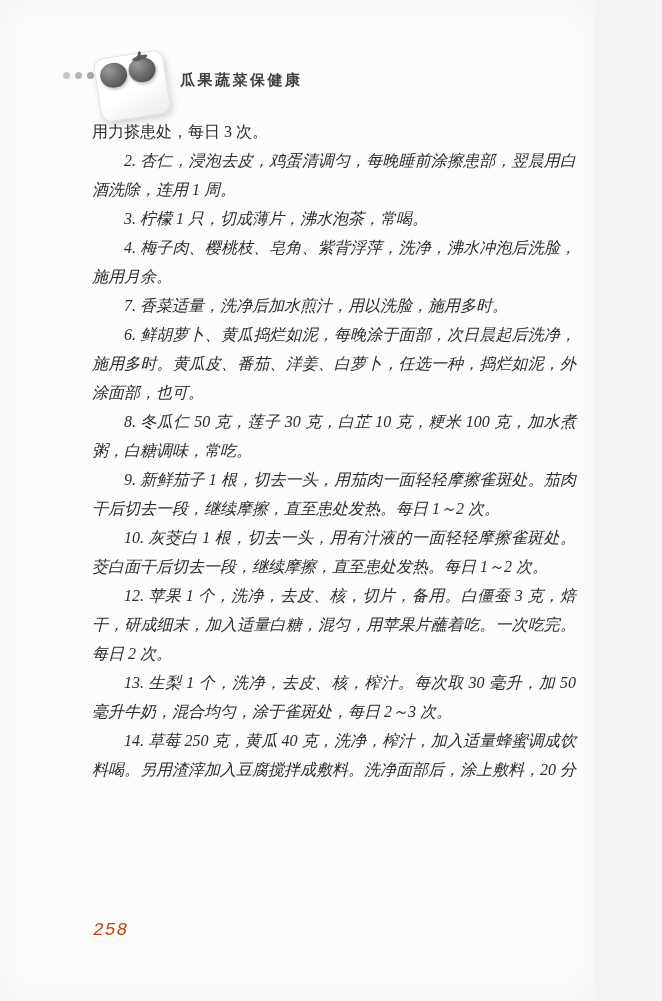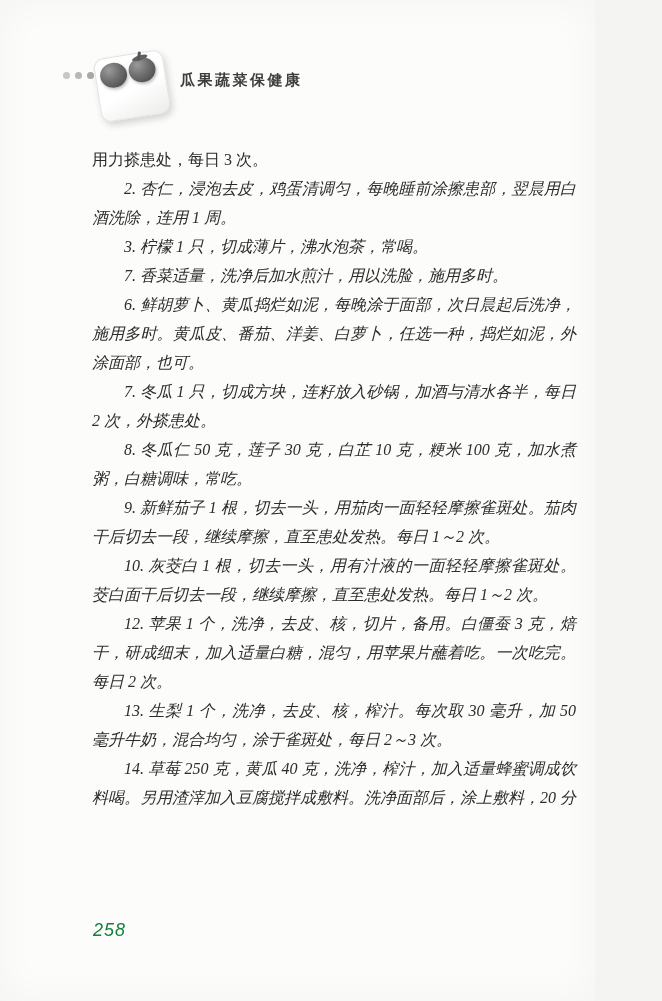--- a/index.html
+++ b/index.html
@@ -55,30 +55,29 @@
     position:absolute;left:180px;top:71px;
     font-size:15px;font-weight:bold;color:#3e3e3e;
     letter-spacing:2.5px;white-space:nowrap;
   }
 
   
   .body-text{
     position:absolute;left:92px;top:117px;width:484px;
     font-size:16px;line-height:29px;color:#2c2c2c;
     text-align:justify;
-    margin-top:28px;
   }
   .body-text p{margin:0;padding:0;}
   .body-text p.indent{text-indent:32px;font-style:italic;}
 
   
   .page-number{
     position:absolute;left:93px;top:920px;
-    font-family:Liberation Sans, sans-serif;
-    font-style:italic;font-size:18px;color:#15803d;letter-spacing:1px;
+    font-family:Liberation Mono, monospace;
+    font-style:italic;font-size:18px;color:#c2410c;letter-spacing:1px;
   }
   .watermark{
     position:absolute;left:576px;top:920px;width:120px;height:22px;
     transform:rotate(-90deg);
     text-align:center;
     font-family:"DejaVu Sans","Liberation Sans",sans-serif;
     font-size:19px;color:#7b7b7b;letter-spacing:1px;
   }
 </style>
 </head>
@@ -96,23 +95,23 @@
     <span class="tomato tomato-left"></span>
     <span class="tomato tomato-right"></span>
   </div>
 
   <div class="chapter-title">瓜果蔬菜保健康</div>
 
   <div class="body-text">
       <p>用力搽患处，每日 3 次。</p>
       <p class="indent">2. 杏仁，浸泡去皮，鸡蛋清调匀，每晚睡前涂擦患部，翌晨用白酒洗除，连用 1 周。</p>
       <p class="indent">3. 柠檬 1 只，切成薄片，沸水泡茶，常喝。</p>
+      <p class="indent">4. 梅子肉、樱桃枝、皂角、紫背浮萍，洗净，沸水冲泡后洗脸，施用月余。</p>
       <p class="indent">7. 香菜适量，洗净后加水煎汁，用以洗脸，施用多时。</p>
       <p class="indent">6. 鲜胡萝卜、黄瓜捣烂如泥，每晚涂于面部，次日晨起后洗净，施用多时。黄瓜皮、番茄、洋姜、白萝卜，任选一种，捣烂如泥，外涂面部，也可。</p>
-      <p class="indent">7. 冬瓜 1 只，切成方块，连籽放入砂锅，加酒与清水各半，每日 2 次，外搽患处。</p>
       <p class="indent">8. 冬瓜仁 50 克，莲子 30 克，白芷 10 克，粳米 100 克，加水煮粥，白糖调味，常吃。</p>
       <p class="indent">9. 新鲜茄子 1 根，切去一头，用茄肉一面轻轻摩擦雀斑处。茄肉干后切去一段，继续摩擦，直至患处发热。每日 1～2 次。</p>
       <p class="indent">10. 灰茭白 1 根，切去一头，用有汁液的一面轻轻摩擦雀斑处。茭白面干后切去一段，继续摩擦，直至患处发热。每日 1～2 次。</p>
       <p class="indent">12. 苹果 1 个，洗净，去皮、核，切片，备用。白僵蚕 3 克，焙干，研成细末，加入适量白糖，混匀，用苹果片蘸着吃。一次吃完。每日 2 次。</p>
       <p class="indent">13. 生梨 1 个，洗净，去皮、核，榨汁。每次取 30 毫升，加 50 毫升牛奶，混合均匀，涂于雀斑处，每日 2～3 次。</p>
       <p class="indent">14. 草莓 250 克，黄瓜 40 克，洗净，榨汁，加入适量蜂蜜调成饮料喝。另用渣滓加入豆腐搅拌成敷料。洗净面部后，涂上敷料，20 分</p>
     </div>
 
   <div class="page-number">258</div>
 

